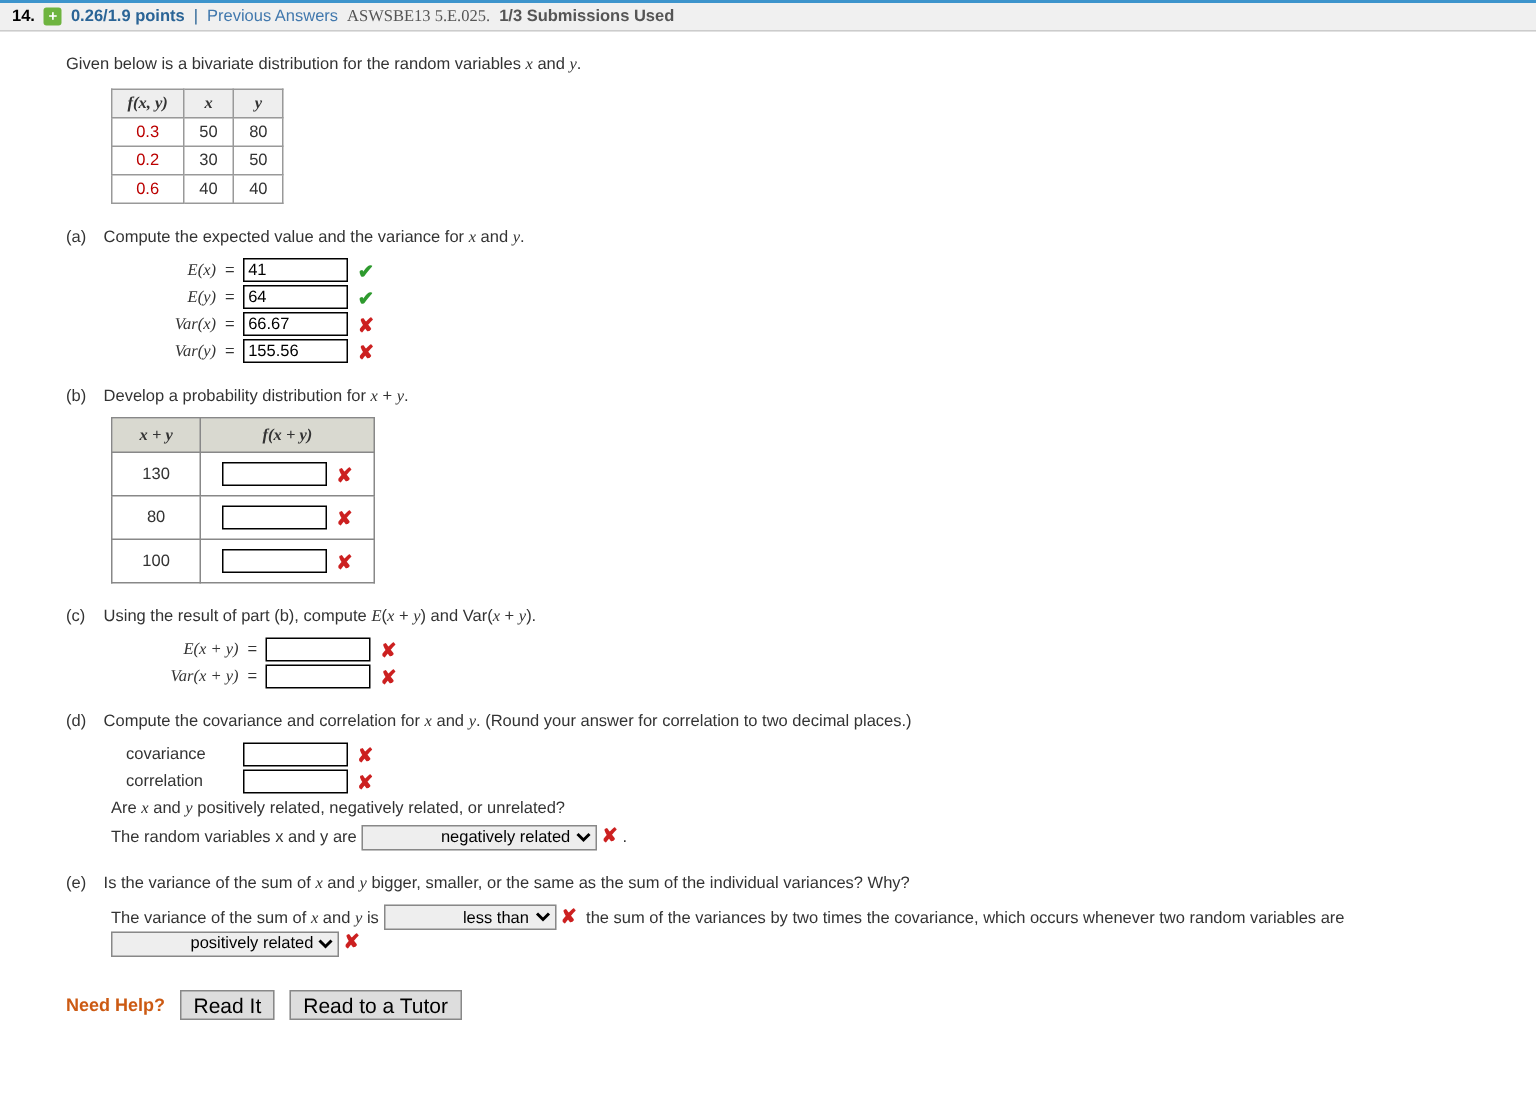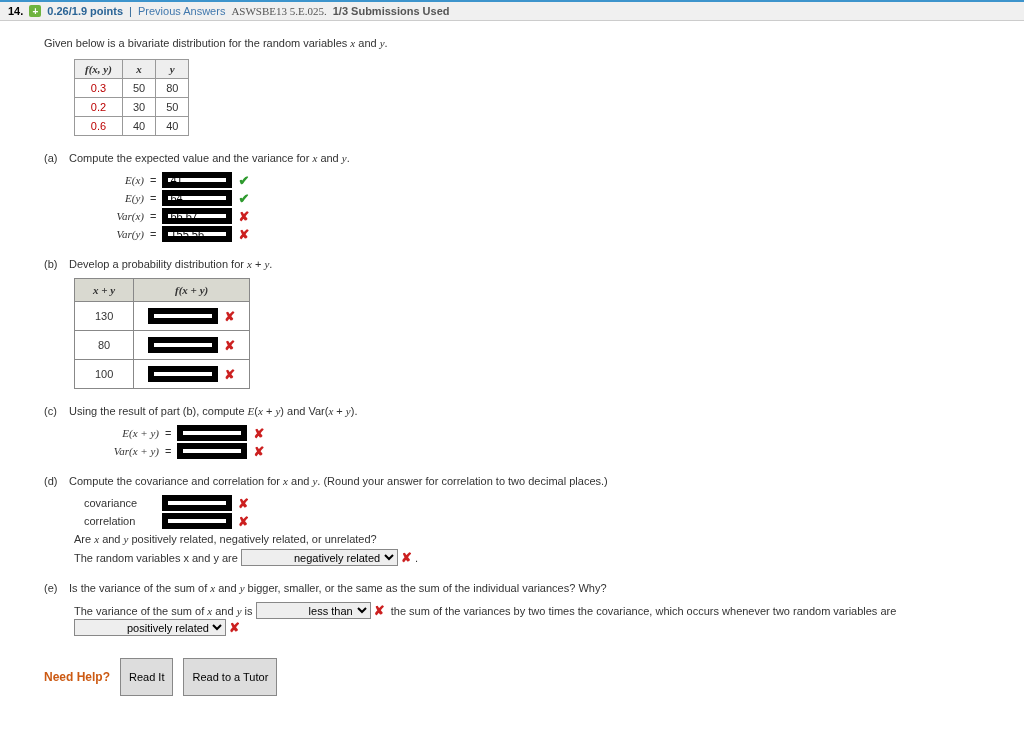--- a/index.html
+++ b/index.html
@@ -47,42 +47,42 @@
   }
   table.bivar th { background:#eee; font-weight:bold; }
   table.bivar td.red { color:#b00; }
   .part { margin: 16px 0 8px; }
   .pl { display:inline-block; width:22px; }
   .answers { margin-left: 40px; }
   .ansrow { display:flex; align-items:center; gap:6px; margin:2px 0; }
   .ansrow .lbl { min-width:60px; text-align:right; font-style:italic; font-family:"Times New Roman", serif; }
   .ansrow .lbl2 { min-width:72px; text-align:left; }
   input.ans {
-    height:16px; font-size:11px; padding:0 2px; border:6px solid #000000;
+    height:16px; font-size:11px; padding:0 2px; border:1px solid #000000;
     width:70px; background:#fff;
   }
   .mark { font-size:13px; font-weight:bold; }
   .ok { color:#2e9a2e; }
   .bad { color:#cc2020; }
   table.dist {
     border-collapse: collapse;
     margin: 8px 0 4px 30px;
   }
   table.dist th { background:#d9d9d0; border:1px solid #888; padding:5px 18px; font-style:italic; font-family:"Times New Roman",serif; font-weight:bold; }
   table.dist td { border:1px solid #888; padding:6px 14px; text-align:center; }
   table.dist td .row-in { display:flex; align-items:center; justify-content:center; gap:6px; }
   select.sel {
     font-size:11px; border:1px solid #888; background:#eee; height:17px;padding-left:48px;
   }
   .help {
     margin-top:22px; margin-left:0px; display:flex; align-items:center; gap:10px;
   }
   .help-label { color:#cc5a13; font-weight:bold; font-size:12px; }
   .help-btn {
-    border:1px solid #888; background:#ddd; font-size:11px; padding:12px 8px; cursor:pointer;
+    border:1px solid #888; background:#ddd; font-size:14px; padding:1px 8px; cursor:pointer;
   }
   .line { margin:4px 0 4px 30px; }
 </style>
 </head>
 <body>
 
 <div class="qheader">
   <span class="qnum">14.</span>
   <span class="plus-icn">+</span>
   <span class="points">0.26/1.9 points</span>

